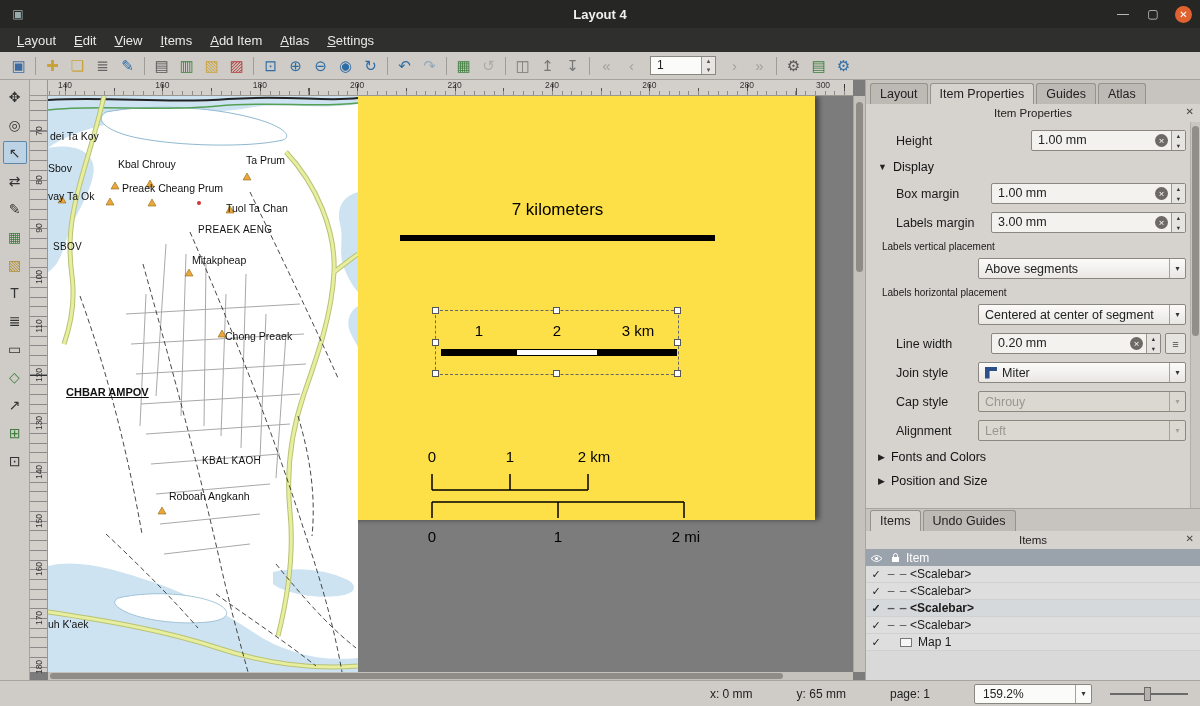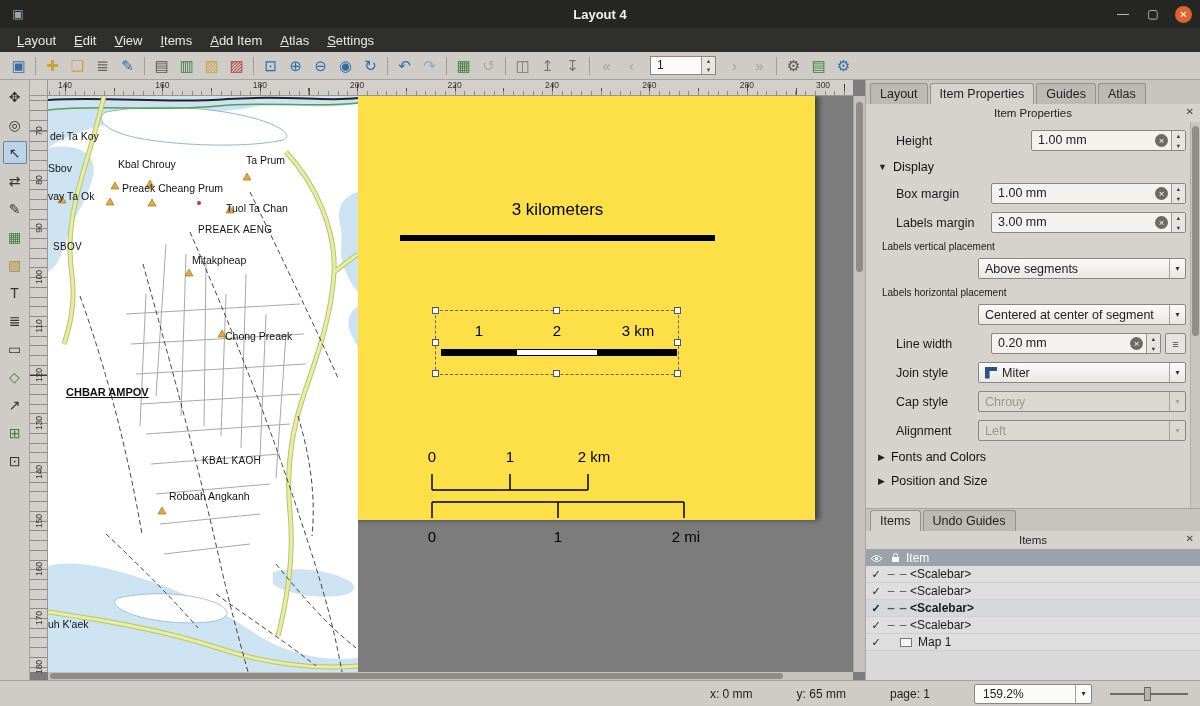--- a/index.html
+++ b/index.html
@@ -350,21 +350,21 @@
                 <span class="maplabel" style="left: 144px; top: 158px;">Mitakpheap</span>
                 <span class="maplabel" style="left: 177px; top: 234px;">Chong Preaek</span>
                 <span class="maplabel town" style="left: 18px; top: 290px;">CHBAR AMPOV</span>
                 <span class="maplabel caps" style="left: 154px; top: 359px;">KBAL KAOH</span>
                 <span class="maplabel" style="left: 121px; top: 394px;">Roboah Angkanh</span>
                 <span class="maplabel" style="left: 0px; top: 522px;">uh K'aek</span>
               </div>
           </div>
 
           <div class="sb1">
-            <span class="sb1-title">3 kilometers</span>
+            <span class="sb1-title">7 kilometers</span>
             <div class="sb1-bar"></div>
           </div>
 
           <div class="sb2">
             <div id="sb2-labels">
                 <span class="lbl" style="left: 43px;">1</span>
                 <span class="lbl" style="left: 121px;">2</span>
                 <span class="lbl" style="left: 202px;">3 km</span>
               </div>
             <div class="seg black" style="left:5px;width:75px;"></div>

